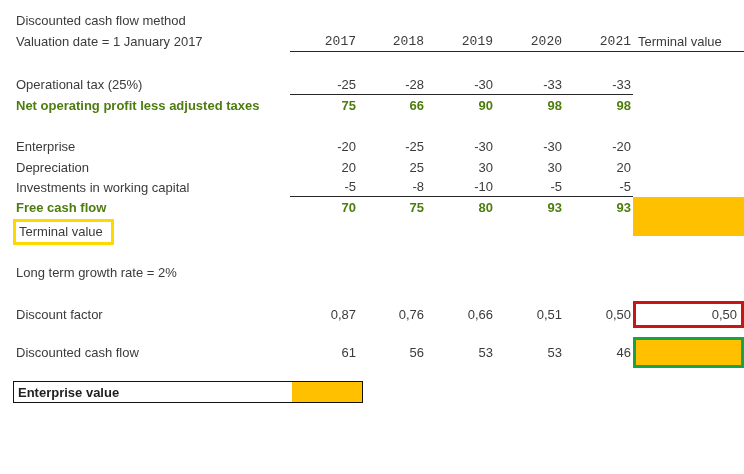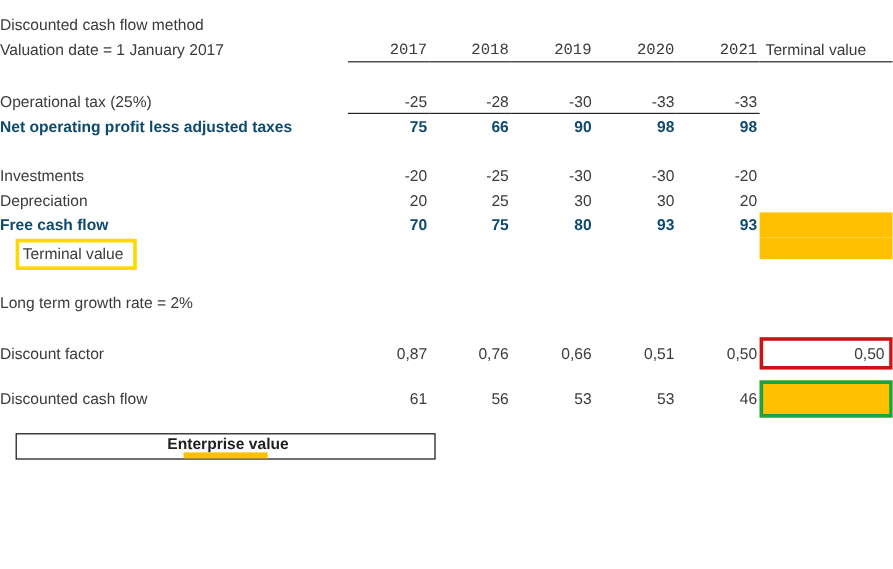--- a/index.html
+++ b/index.html
@@ -19,27 +19,27 @@
     table-layout:fixed;width:744px;
   }
   td{
     box-sizing:border-box;
     padding:0 2px 0 0;
     vertical-align:middle;
     white-space:nowrap;
     overflow:visible;
     font-size:13px;
   }
-  td.lbl{text-align:left;}
+  td.lbl{text-align:left;padding-left:16px;}
   td.num{text-align:right;}
   td.thead{text-align:right;font-family:Liberation Mono, monospace;}
   td.term{padding-right:4px;}
   td.term-lbl{text-align:left;padding-left:5px;}
   .ul{border-bottom:1.5px solid #262626;}
-  .bold{font-weight:700;color:#0c4a6e;}
+  .bold{font-weight:700;color:#4d7c0f;}
   .italic{font-style:italic;}
   td.orange{background:#FFC000;}
   .tv-box{
     display:inline-block;
     border:3px solid #FFD800;
     background:#ffffff;
     padding:2px 8px 3px 3px;
     margin-left:13px;
   }
   td.tv-cell{padding-left:0;}
@@ -55,21 +55,20 @@
     border:3px solid #18A348;
     background:#FFC000;
   }
   .ev-box{
     margin-left:13px;
     width:350px;height:22px;
     box-sizing:border-box;
     border:1.5px solid #111111;
     display:flex;align-items:center;
     background:#ffffff;
-    flex-direction:column;
   }
   .ev-label{flex:1;font-weight:700;color:#1f1f1f;padding-left:4px;}
   .ev-fill{width:70px;height:100%;background:#FFC000;}
 </style>
 </head>
 <body>
 
 <div class="sheet">
   <table class="dcf">
     <colgroup>
@@ -120,39 +119,48 @@
       <td class="num bold">98</td>
       <td class="num bold">98</td>
       <td></td>
     </tr>
 
     <tr style="height:20px">
           <td colspan="7"></td>
         </tr>
 
     <tr style="height:21px">
-      <td class="lbl">Investments</td>
+      <td class="lbl">Enterprise</td>
       <td class="num">-20</td>
       <td class="num">-25</td>
       <td class="num">-30</td>
       <td class="num">-30</td>
       <td class="num">-20</td>
       <td></td>
     </tr>
 
     <tr style="height:20px">
       <td class="lbl">Depreciation</td>
       <td class="num">20</td>
       <td class="num">25</td>
       <td class="num">30</td>
       <td class="num">30</td>
       <td class="num">20</td>
       <td></td>
     </tr>
 
+    <tr style="height:20px">
+      <td class="lbl">Investments in working capital</td>
+      <td class="num ul">-5</td>
+      <td class="num ul">-8</td>
+      <td class="num ul">-10</td>
+      <td class="num ul">-5</td>
+      <td class="num ul">-5</td>
+      <td></td>
+    </tr>
 
     <tr style="height:21px">
       <td class="lbl bold">Free cash flow</td>
       <td class="num bold">70</td>
       <td class="num bold">75</td>
       <td class="num bold">80</td>
       <td class="num bold">93</td>
       <td class="num bold">93</td>
       <td class="orange"></td>
     </tr>

